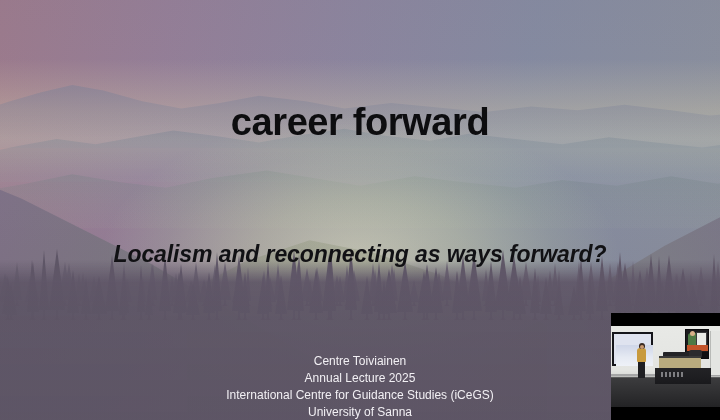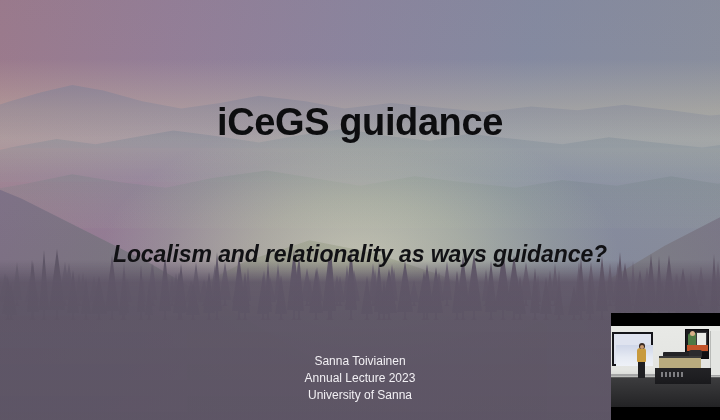--- a/index.html
+++ b/index.html
@@ -782,28 +782,29 @@
         <div style="position: absolute; left: 50%; bottom: 9.21149px; transform: translateX(-50%); width: 0px; height: 0px; border-left: 4.67199px solid transparent; border-right: 4.67199px solid transparent; border-bottom: 57.5718px solid rgba(92, 84, 100, 0.97);"></div>
       </div>
     </div>
   <div class="forest"></div>
 
   <div class="bg-layer tone"></div>
 
   <div class="text-wrap">
 
     <div id="title">
-      <div>iCeGS guidance</div>
+      <div>career forward</div>
     </div>
 
-    <div id="subtitle">Localism and relationality as ways guidance?</div>
+    <div id="subtitle">Localism and reconnecting as ways forward?</div>
 
     <div id="byline">
-      <div>Sanna Toiviainen</div>
-      <div>Annual Lecture 2023</div>
+      <div>Centre Toiviainen</div>
+      <div>Annual Lecture 2025</div>
+      <div>International Centre for Guidance Studies (iCeGS)</div>
       <div>University of Sanna</div>
     </div>
 
   </div>
 
   <div id="webcam">
     <div class="cam-bar-top"></div>
     <div class="cam-scene">
       <div class="cam-wall-line"></div>
       <div class="cam-floor"></div>

